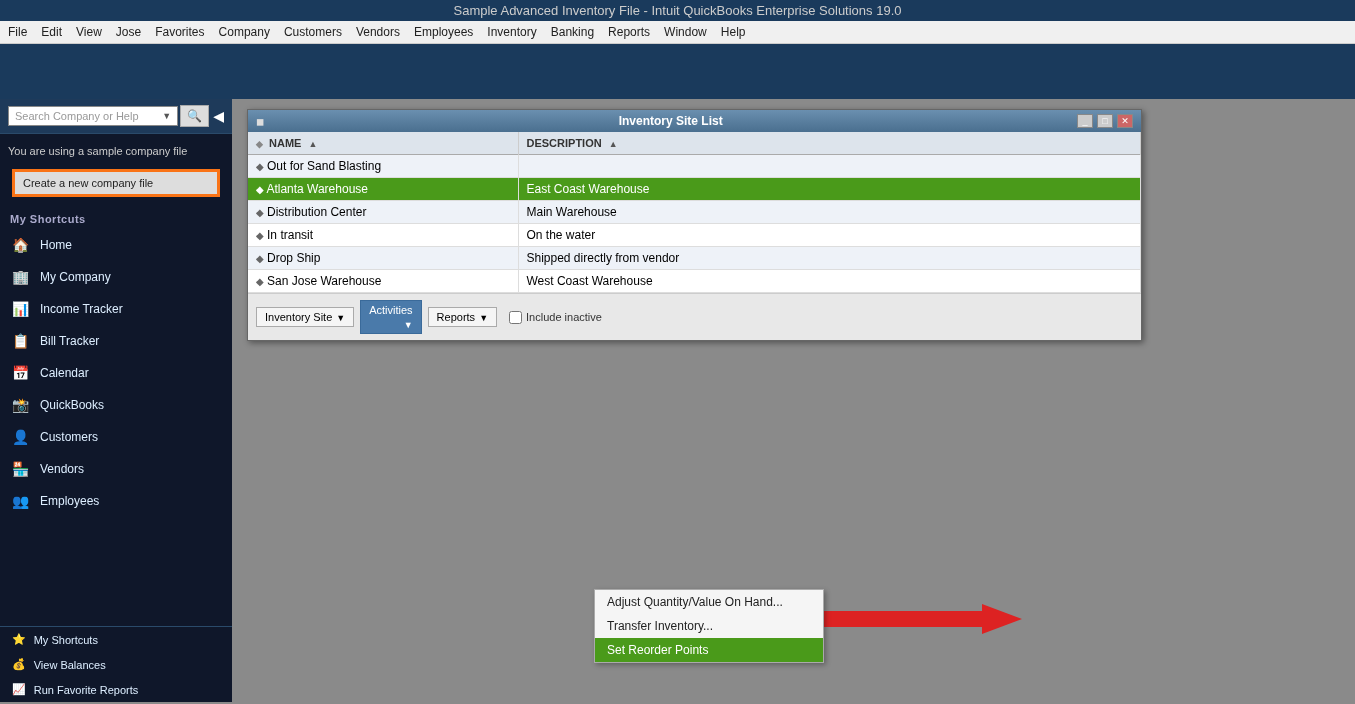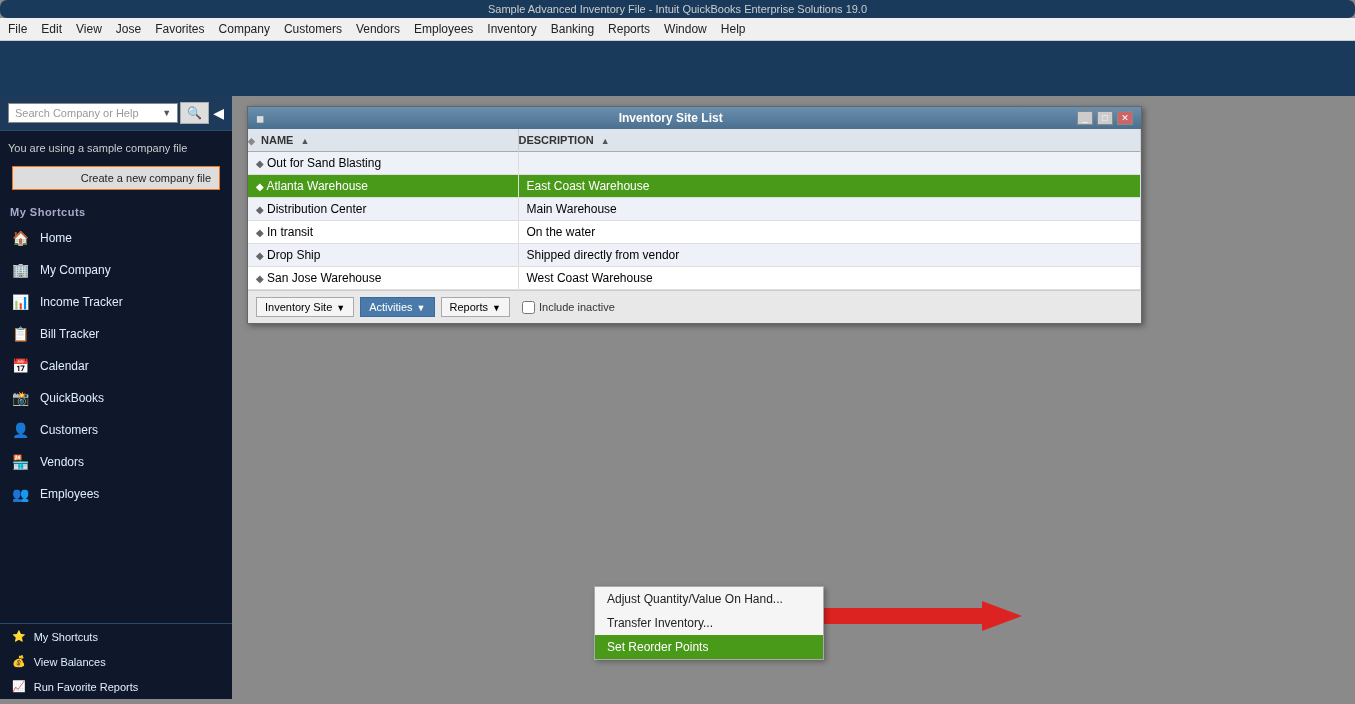--- a/index.html
+++ b/index.html
@@ -4,22 +4,21 @@
   <style>
     * { margin: 0; padding: 0; box-sizing: border-box; }
     body { font-family: Arial, sans-serif; font-size: 12px; background: #8a8a8a; width: 1355px; height: 704px; overflow: hidden; }
 
     
     #title-bar {
       background: #1a3a5c;
       color: #ccc;
       text-align: center;
       padding: 3px 0;
-      font-size: 11px;
-      border-radius: 7px;
+      font-size: 13px;
     }
 
     
     #menu-bar {
       background: #f0f0f0;
       border-bottom: 1px solid #ccc;
       padding: 4px 8px;
       display: flex;
       gap: 14px;
       align-items: center;
@@ -89,26 +88,26 @@
     #sample-company-notice {
       padding: 10px 8px 6px;
       font-size: 11px;
       color: #ccc;
       line-height: 1.4;
     }
 
     #create-company-btn {
       margin: 4px 12px 10px;
       background: #ddd;
-      border: 1px solid #f97316;
+      border: 3px solid #f97316;
       padding: 5px 8px;
       font-size: 11px;
       cursor: pointer;
       color: #222;
-      text-align: right;
+      text-align: left;
     }
 
     #my-shortcuts-label {
       padding: 6px 10px 4px;
       font-size: 11px;
       color: #aac;
       font-weight: bold;
       letter-spacing: 0.5px;
     }
 
@@ -192,21 +191,21 @@
     
     #inventory-table {
       width: 100%;
       border-collapse: collapse;
     }
     #inventory-table thead tr {
       background: #dde4ec;
       border-bottom: 1px solid #aaa;
     }
     #inventory-table thead th {
-      padding: 5px 0;
+      padding: 5px 8px;
       text-align: left;
       font-size: 11px;
       font-weight: bold;
       color: #333;
       border-right: 1px solid #ccc;
     }
     #inventory-table tbody tr {
       background: #fff;
     }
     #inventory-table tbody tr:nth-child(odd) {
@@ -446,21 +445,21 @@
               <td>West Coast Warehouse</td>
             </tr>
           </tbody>
       </table>
 
       <div id="window-bottom-bar">
         <div class="toolbar-dropdown">
           <span>Inventory Site</span>
           <span class="arrow">▼</span>
         </div>
-        <div class="toolbar-dropdown" style="background:#4a7aaa; color:#fff; border-color:#3a6a9a;">
+        <div class="toolbar-dropdown" style="background:#4a7aaa; color:#fff; border-color:#3a6a9a;flex-direction:column;">
           <span>Activities</span>
           <span class="arrow">▼</span>
         </div>
         <div class="toolbar-dropdown">
           <span>Reports</span>
           <span class="arrow">▼</span>
         </div>
         <div id="include-inactive">
           <input type="checkbox" style="">
           <span>Include inactive</span>

